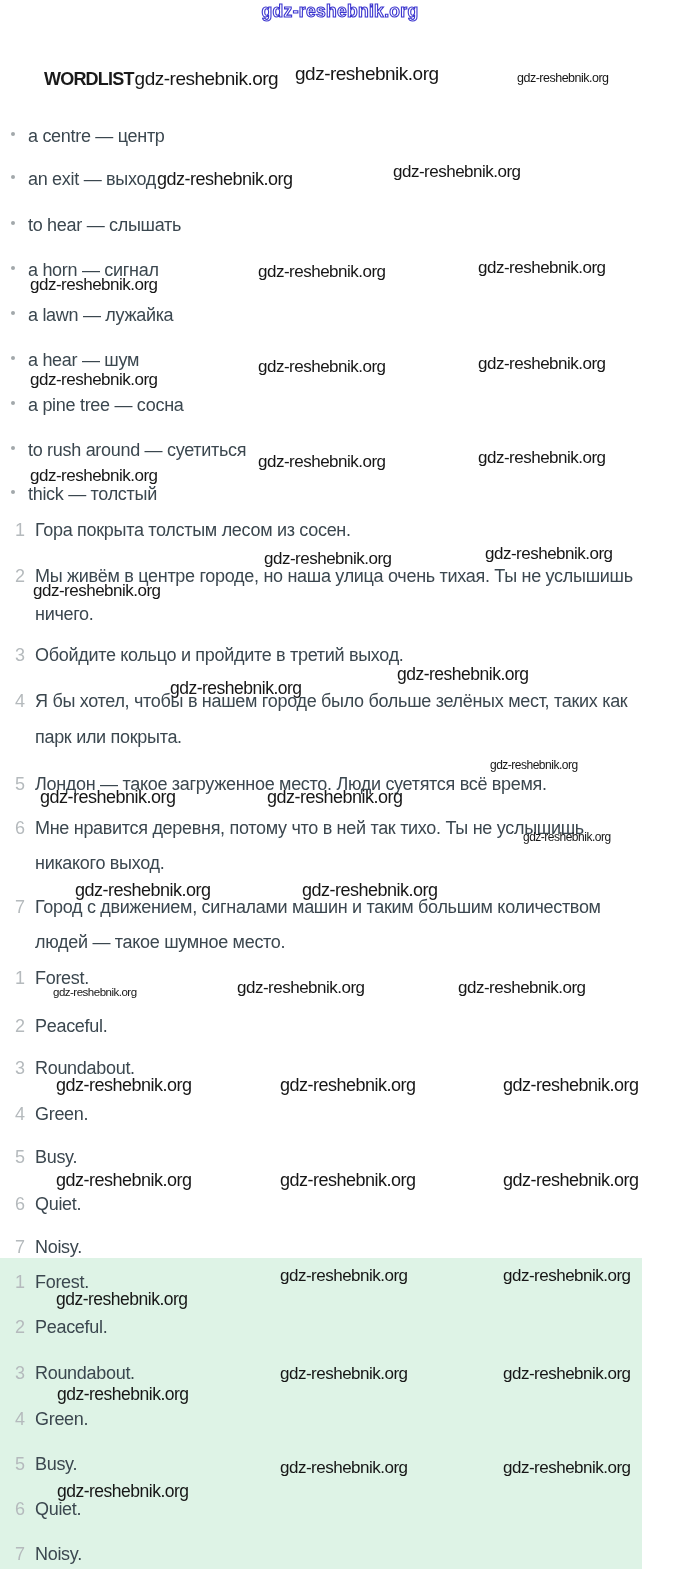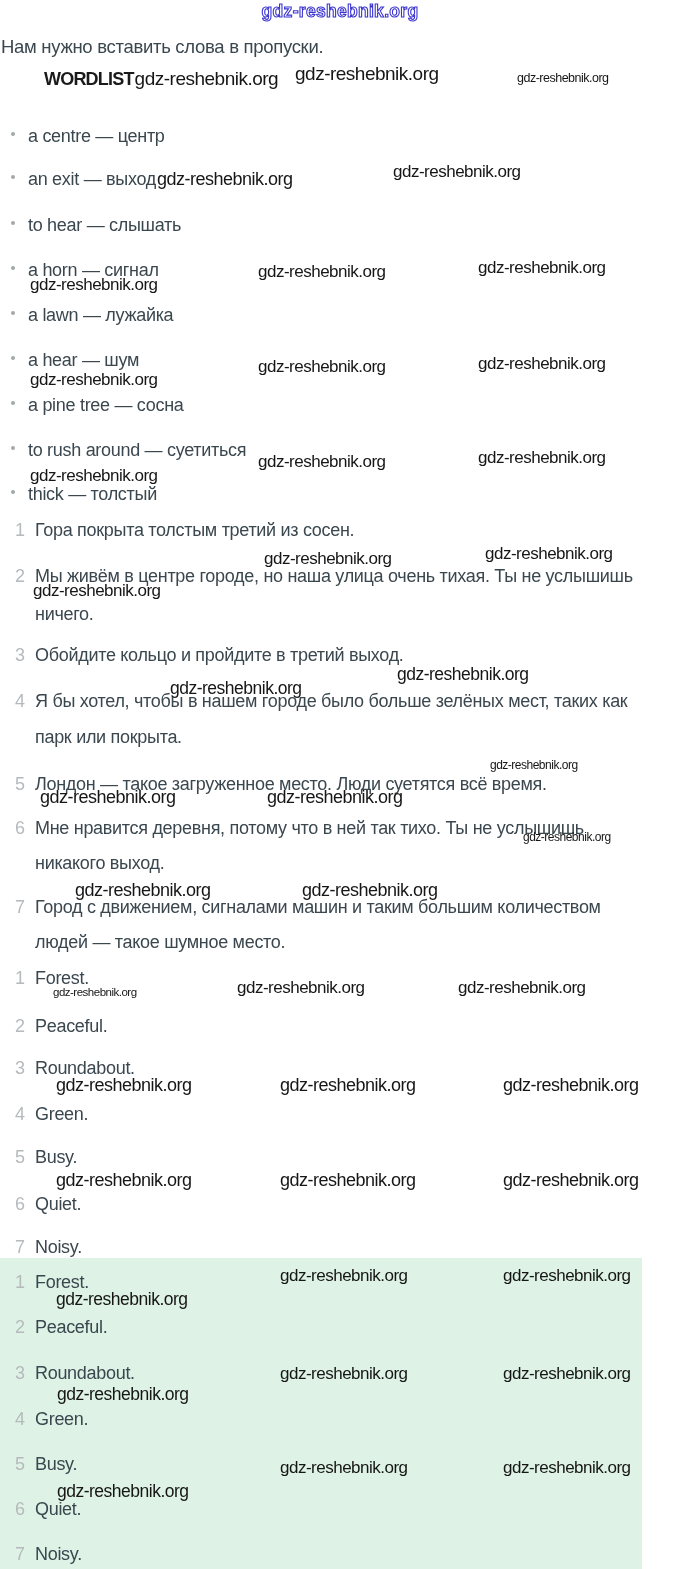--- a/index.html
+++ b/index.html
@@ -30,21 +30,20 @@
 </style>
 </head>
 <body>
 
 <div class="page">
 
   <div class="hl-block"></div>
 
   <div class="wm-blue">gdz-reshebnik.org</div>
 
-  <div class="intro">Нам нужно вставить слова в пропуски.</div>
 
   <div class="wl-head">
     <span class="head">WORDLIST</span><span class="wm wm-inline">gdz-reshebnik.org</span>
   </div>
   <span class="wm abs" style="left:295px;top:63px;font-size:19px">gdz-reshebnik.org</span>
   <span class="wm abs" style="left:517px;top:71px;font-size:12.5px">gdz-reshebnik.org</span>
 
   <div class="row" style="top:124px">
     <span class="dot"></span>
     <span class="witem">a centre — центр</span>
@@ -87,21 +86,21 @@
   <span class="wm abs" style="left:30px;top:466px;font-size:17px">gdz-reshebnik.org</span>
   <span class="wm abs" style="left:258px;top:452px;font-size:17px">gdz-reshebnik.org</span>
   <span class="wm abs" style="left:478px;top:448px;font-size:17px">gdz-reshebnik.org</span>
   <div class="row" style="top:482px">
     <span class="dot"></span>
     <span class="witem">thick — толстый</span>
   </div>
 
   <div class="row" style="top:520px">
     <span class="num">1</span>
-    <span class="body-txt">Гора покрыта толстым третий из сосен.</span>
+    <span class="body-txt">Гора покрыта толстым лесом из сосен.</span>
   </div>
   <span class="wm abs" style="left:264px;top:549px;font-size:17px">gdz-reshebnik.org</span>
   <span class="wm abs" style="left:485px;top:544px;font-size:17px">gdz-reshebnik.org</span>
   <div class="row" style="top:566px">
     <span class="num">2</span>
     <span class="body-txt">Мы живём в центре городе, но наша улица очень тихая. Ты не услышишь</span>
   </div>
   <span class="wm abs" style="left:33px;top:581px;font-size:17px">gdz-reshebnik.org</span>
   <div class="row" style="top:604px">
     <span class="body-txt">ничего.</span>

